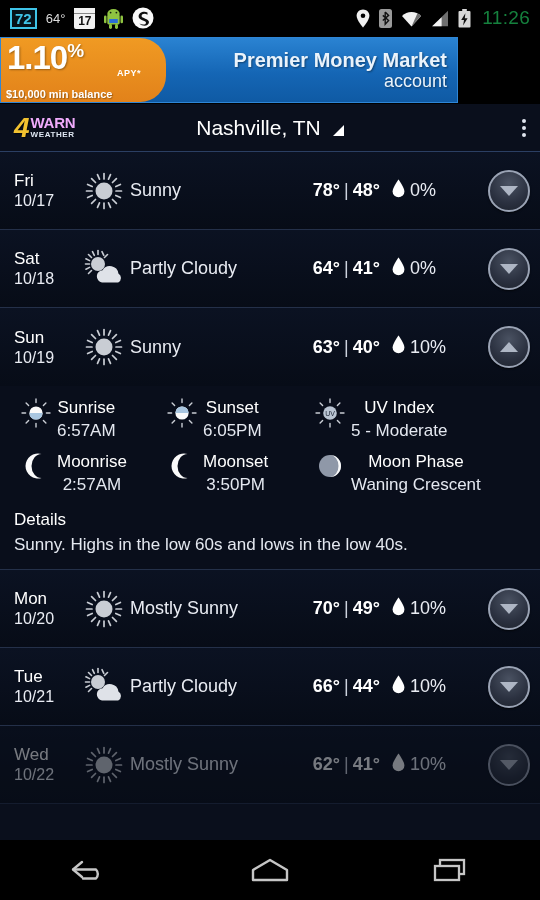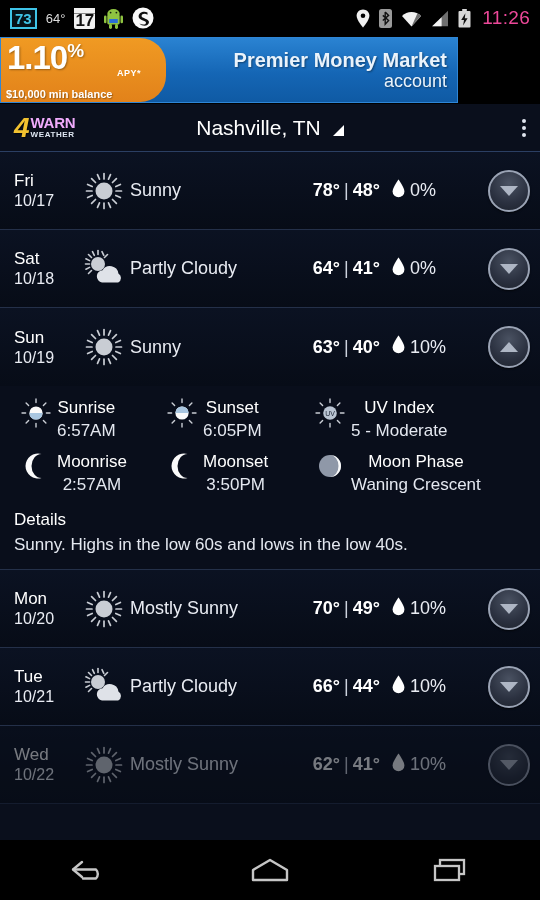--- a/index.html
+++ b/index.html
@@ -19,28 +19,28 @@
   .sb-left { display:flex; align-items:center; gap:9px; flex:1; }
   .sb-right { display:flex; align-items:center; gap:9px; }
   .sb-badge {
     border:2px solid #3fc4e8; color:#3fc4e8; font-size:15px; font-weight:bold;
     line-height:1; padding:1px 3px; letter-spacing:0px; background:#06121a;
   }
   .sb-temp { font-size:13px; color:#dcdcdc; }
   .sb-cal {
     width:21px; height:21px; background:#f2f2f2; border-radius:2px;
     position:relative; display:flex; align-items:flex-end; justify-content:center;
-    color:#111; font-size:17px; font-weight:bold; line-height:14px;
+    color:#111; font-size:12px; font-weight:bold; line-height:14px;
   }
   .sb-cal::before {
     content:""; position:absolute; top:0; left:0; right:0; height:5px;
     background:#f2f2f2; border-bottom:1px solid #888;
   }
   .sb-cal span { position:relative; z-index:2; padding-bottom:1px; }
-  .sb-time { font-size:19px; color:#ec4899; letter-spacing:0.3px; margin-left:2px; }
+  .sb-time { font-size:19px; color:#15803d; letter-spacing:0.3px; margin-left:2px; }
   svg.sbi { display:block; }
 
   
   .ad-wrap { height:68px; background:#000; display:flex; align-items:center; justify-content:flex-start; }
   .ad {
     width:458px; height:66px; background:#1b72c4; position:relative;
     display:flex; align-items:center; overflow:hidden;
     border:1px solid #2f86d6;
     background:linear-gradient(180deg,#2a83d2 0%,#1566b5 55%,#0f5aa4 100%);
   }
@@ -156,21 +156,21 @@
   }
   .nav-btn { width:110px; height:60px; display:flex; align-items:center; justify-content:center; }
 </style>
 </head>
 <body>
 
 <div class="screen">
 
   <div class="statusbar">
     <div class="sb-left">
-      <span class="sb-badge">73</span>
+      <span class="sb-badge">72</span>
       <span class="sb-temp">64°</span>
       <span class="sb-cal">
           <span>17</span>
         </span>
       <span>
         <svg class="sbi" width="19" height="21" viewBox="0 0 19 21">
           <ellipse cx="9.5" cy="6" rx="6.2" ry="5" fill="#8fc441"></ellipse>
           <rect x="3.3" y="7" width="12.4" height="9.5" rx="1.4" fill="#8fc441"></rect>
           <rect x="0" y="7.6" width="2.5" height="7.6" rx="1.25" fill="#8fc441"></rect>
           <rect x="16.5" y="7.6" width="2.5" height="7.6" rx="1.25" fill="#8fc441"></rect>

